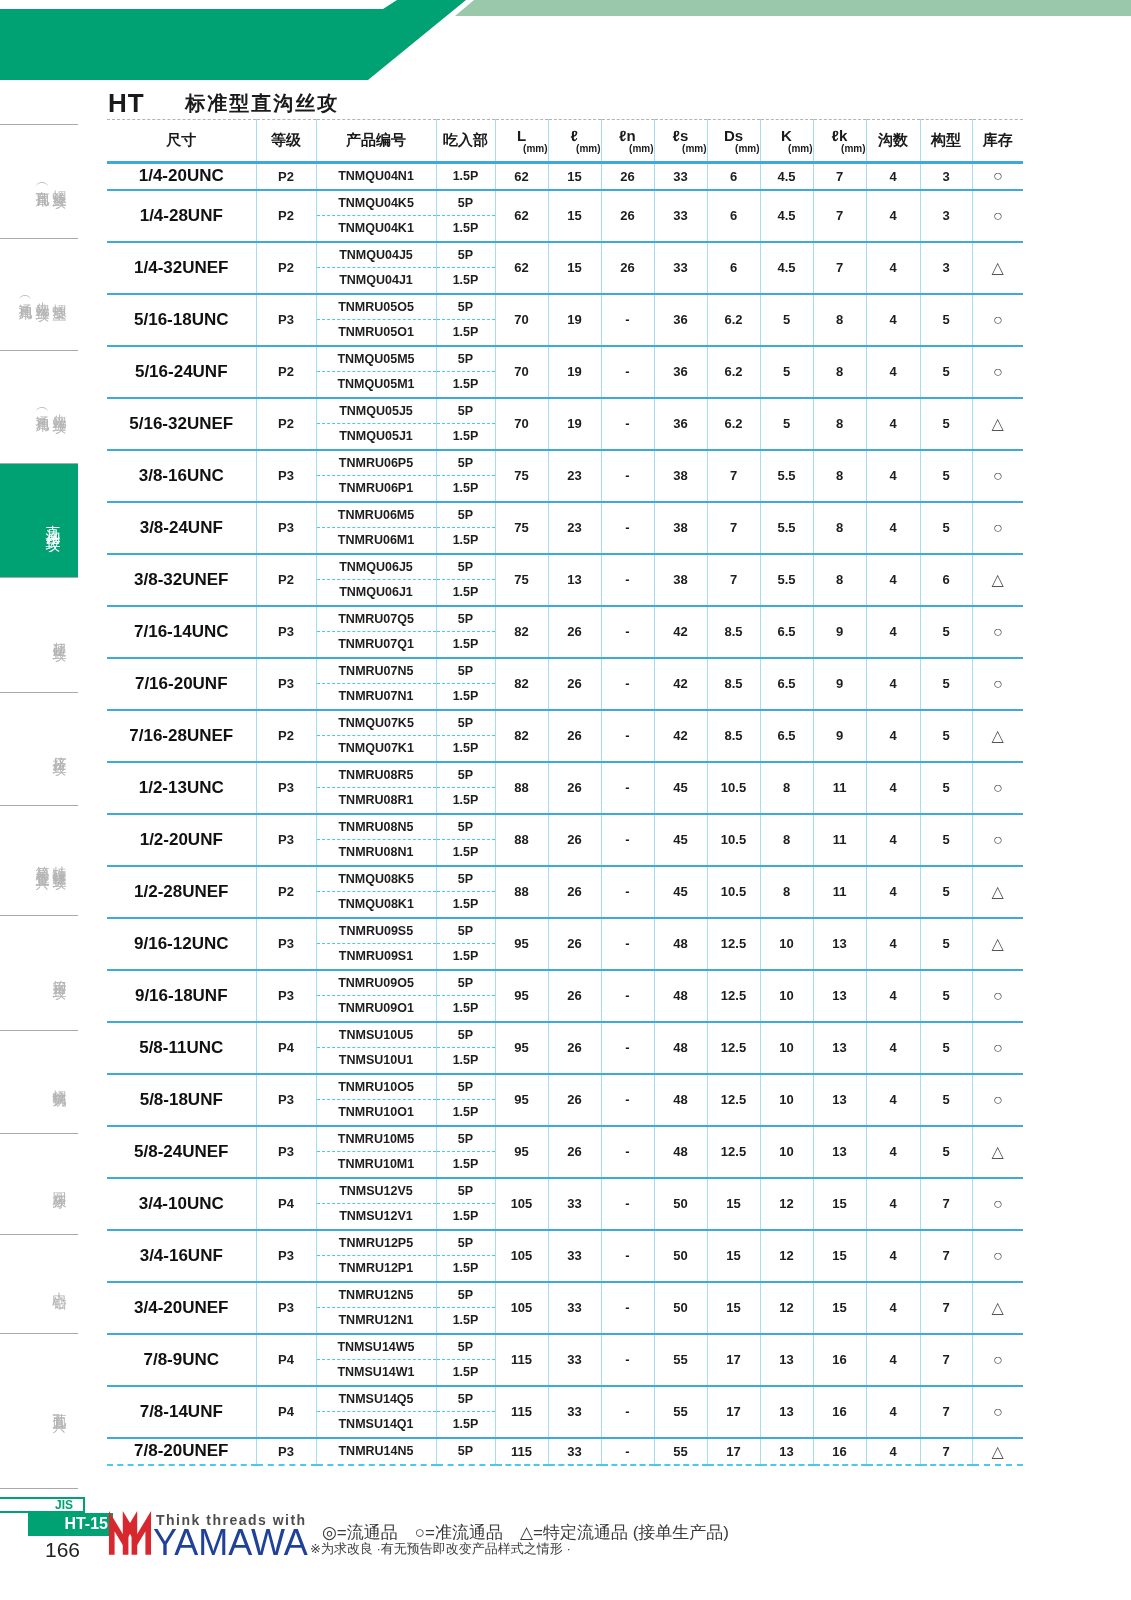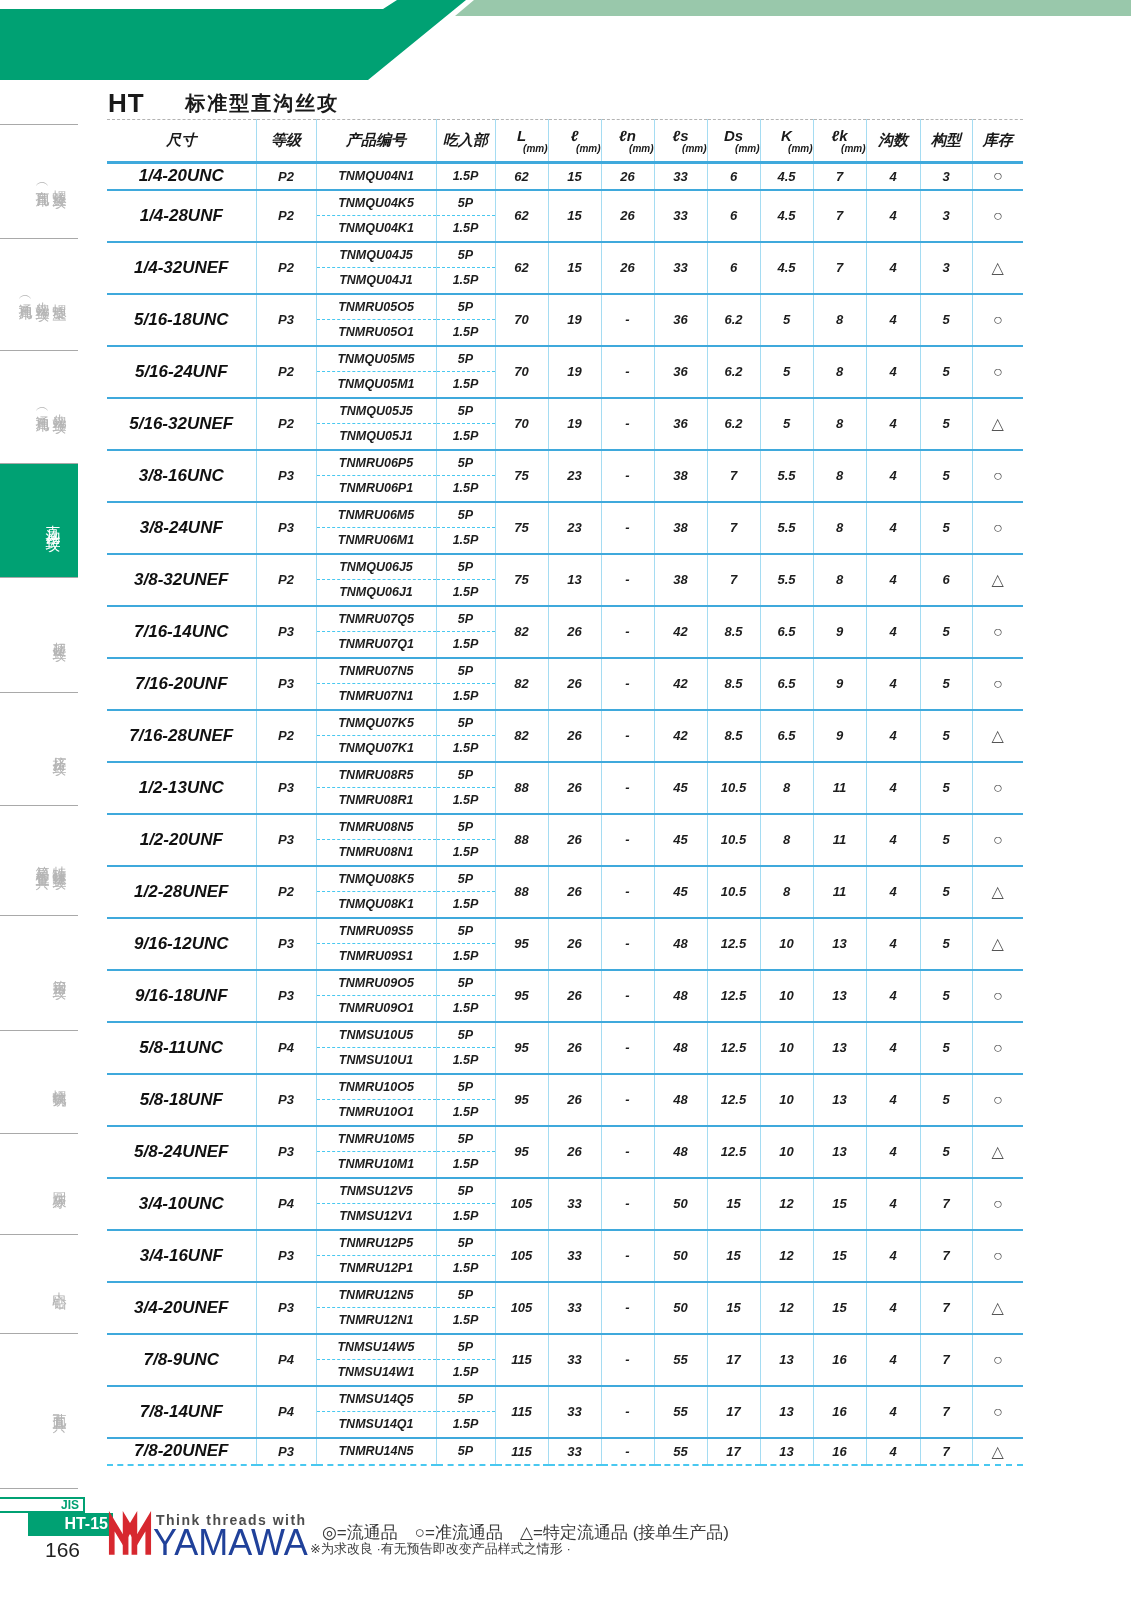--- a/index.html
+++ b/index.html
@@ -25,21 +25,21 @@
     border-top:1px solid #a9a9a9; padding-right:10px; }
   .side-item .side-col { writing-mode:vertical-rl; text-orientation:upright; font-size:14px;
     color:#b5b5b5; letter-spacing:2px; line-height:15px; padding:0 1px; }
   .side-item.active { background:#00a173; padding-right:16px; }
   .side-item.active .side-col { color:#ffffff; font-size:15px; letter-spacing:4px; }
   .side-bottom-line { position:absolute; left:0; top:1488px; width:78px; height:0; border-top:1px solid #a9a9a9; }
 
   
   .jis-badge { position:absolute; left:0; top:1497px; width:85px; height:16px; background:#ffffff;
     border:2px solid #00a173; border-left:none; color:#00a173; font-size:12px; font-weight:bold;
-    text-align:right; padding-right:4px; line-height:12px; }
+    text-align:right; padding-right:10px; line-height:12px; }
   .code-badge { position:absolute; left:0; top:1513px; width:85px; height:23px; background:#00a173;
     color:#ffffff; font-size:16px; font-weight:bold; text-align:right; padding-right:5px; line-height:22px;margin-left:28px; }
   .page-num { position:absolute; left:0; top:1538px; width:85px; text-align:right; padding-right:5px;
     font-size:21px; color:#222222; }
 
   
   .logo-mark { position:absolute; left:108px; top:1511px; }
   .brand-tagline { position:absolute; left:156px; top:1512px; font-size:14px; font-weight:600;
     color:#4d4d4d; letter-spacing:1.5px; }
   .brand-name { position:absolute; left:153px; top:1522px; font-size:36px; font-weight:400;
@@ -52,21 +52,21 @@
   table.spec { border-collapse:collapse; table-layout:fixed; width:916px; }
   .spec th { border-top:1px dashed #b3b3b3; border-bottom:3px solid #3fa9dc; height:43px;
     font-size:15px; font-weight:bold; color:#1a1a1a; text-align:center; vertical-align:middle; }
   .spec th .unit { display:block; font-size:10px; font-weight:bold; margin-top:-1px;text-align:right; }
   .spec th:not(:first-child) { border-left:1px solid #a5dcf2; }
   .spec td { border-left:1px solid #a5dcf2; text-align:center; vertical-align:middle;
     font-size:13px; font-weight:600; color:#1d1d1d; }
   .spec td.col-size { border-left:none; font-size:17px; font-weight:bold; color:#111111; letter-spacing:0px; }
   .spec td.col-code { font-size:12.5px; font-weight:700; }
   .spec td.col-chamfer { font-size:12.5px; }
-  .spec tr { height:26px;font-style:italic; }
+  .spec tr { height:26px; }
   .spec tr.single { height:27px; }
   .spec tr.group-start td { border-top:2.5px solid #3fa9dc; }
   .spec tr.first-group td { border-top:none; }
   .spec tr.sub2 td { border-top:1px dashed #49c8f0; }
   .spec tr.last-row td { border-bottom:2px dashed #49c8f0; }
   .spec td.col-stock { font-size:16px; font-weight:400; color:#555555; }
 </style>
 </head>
 <body>
 

